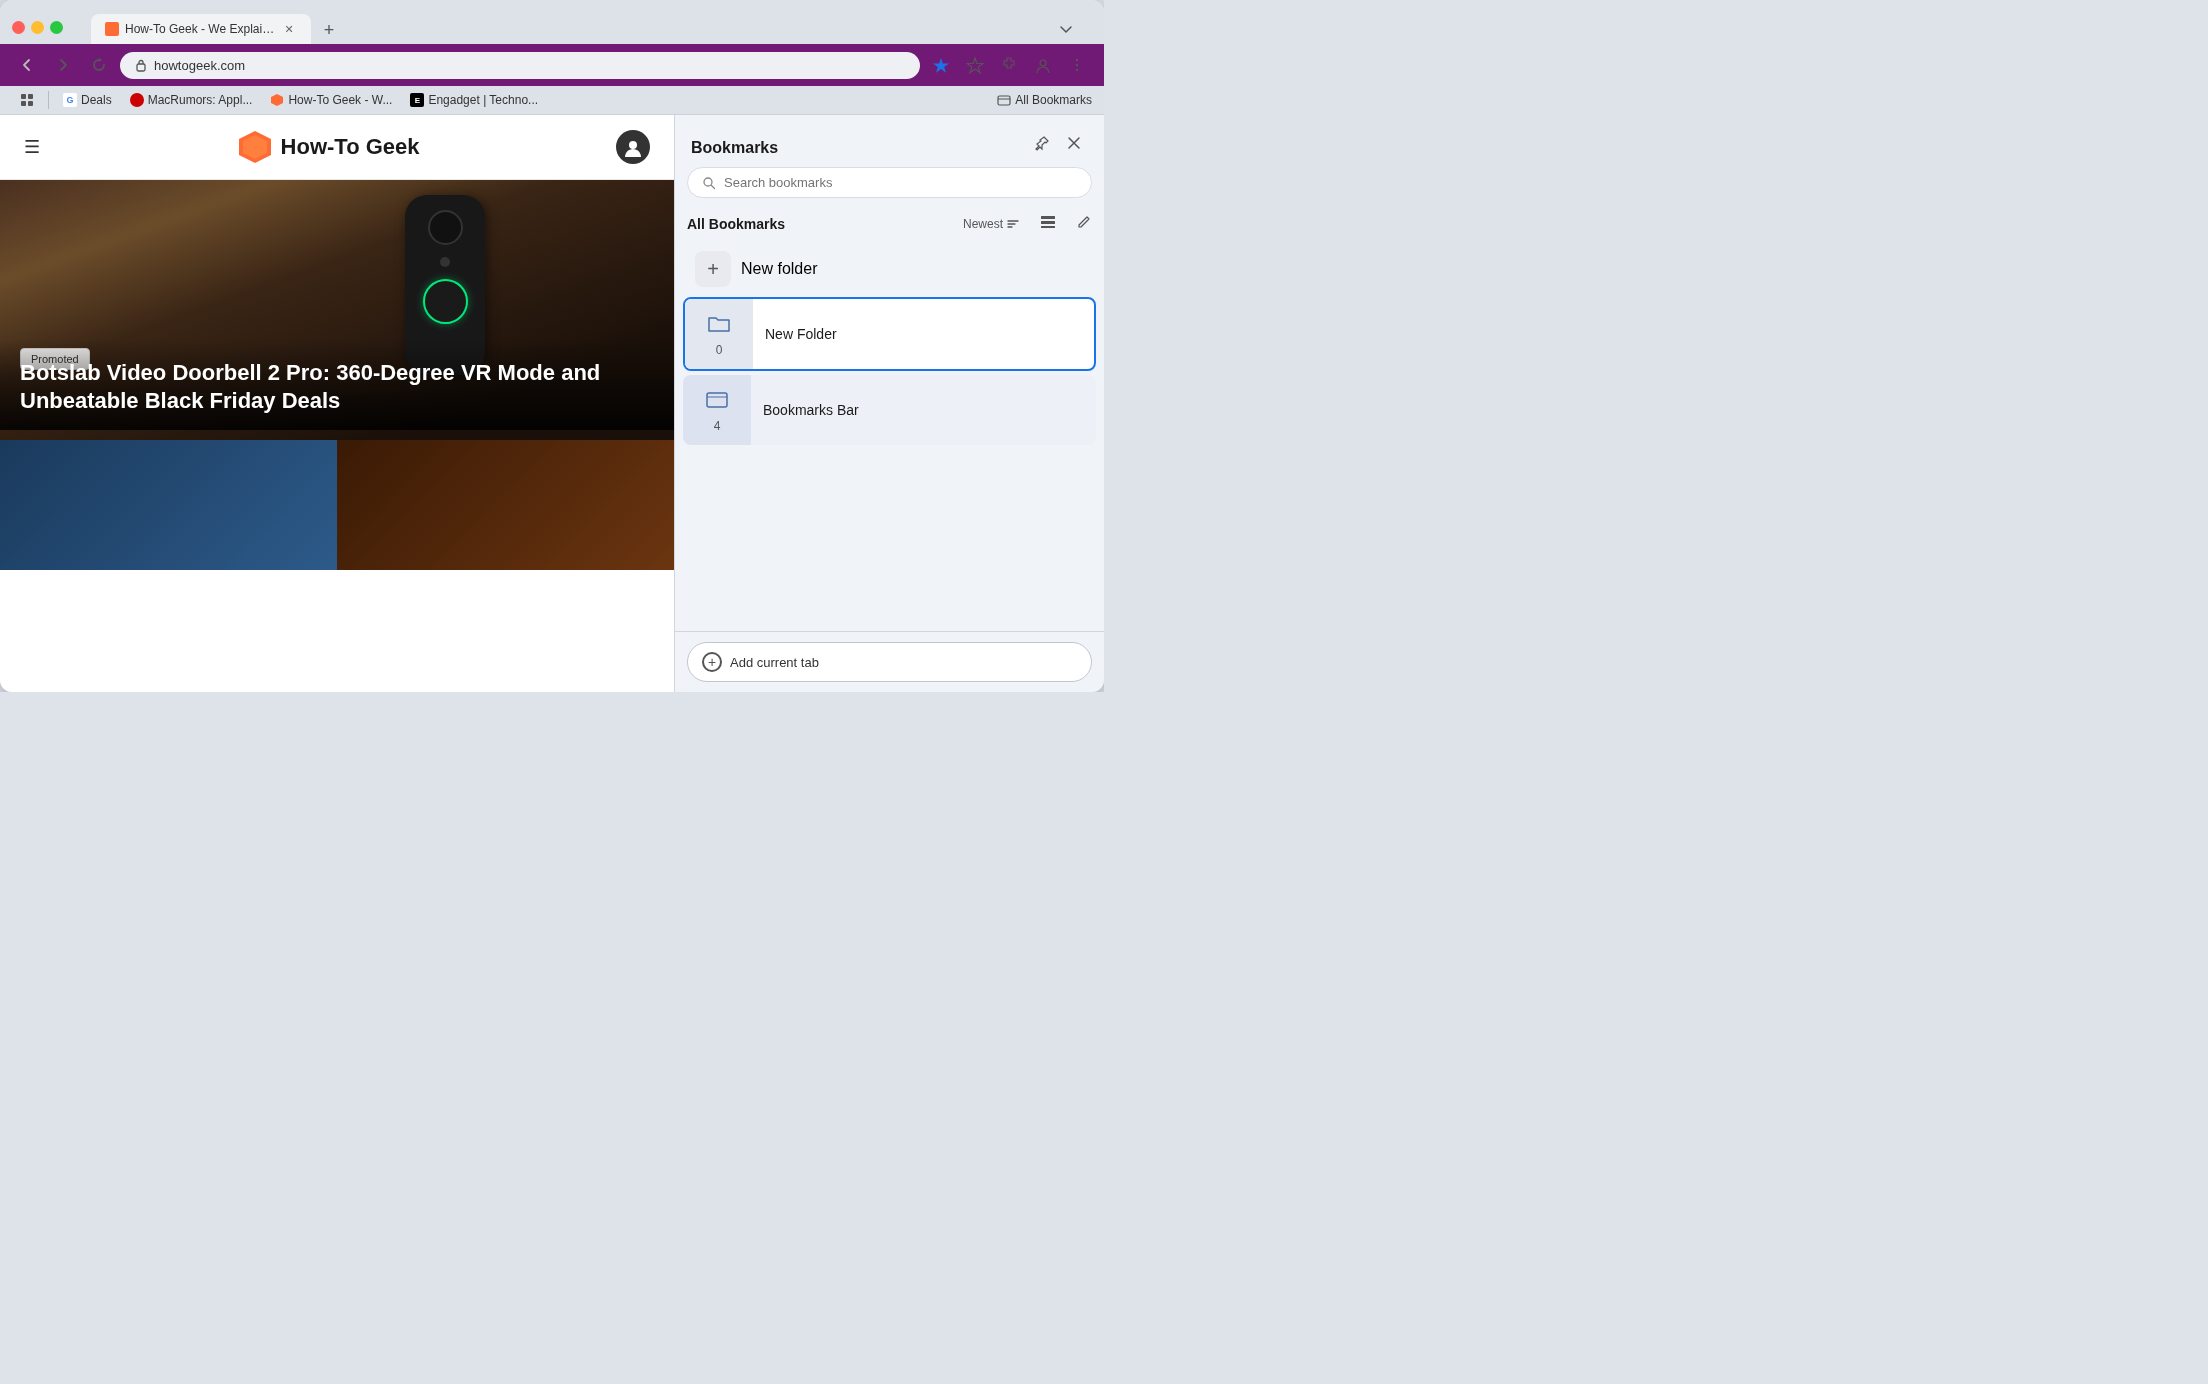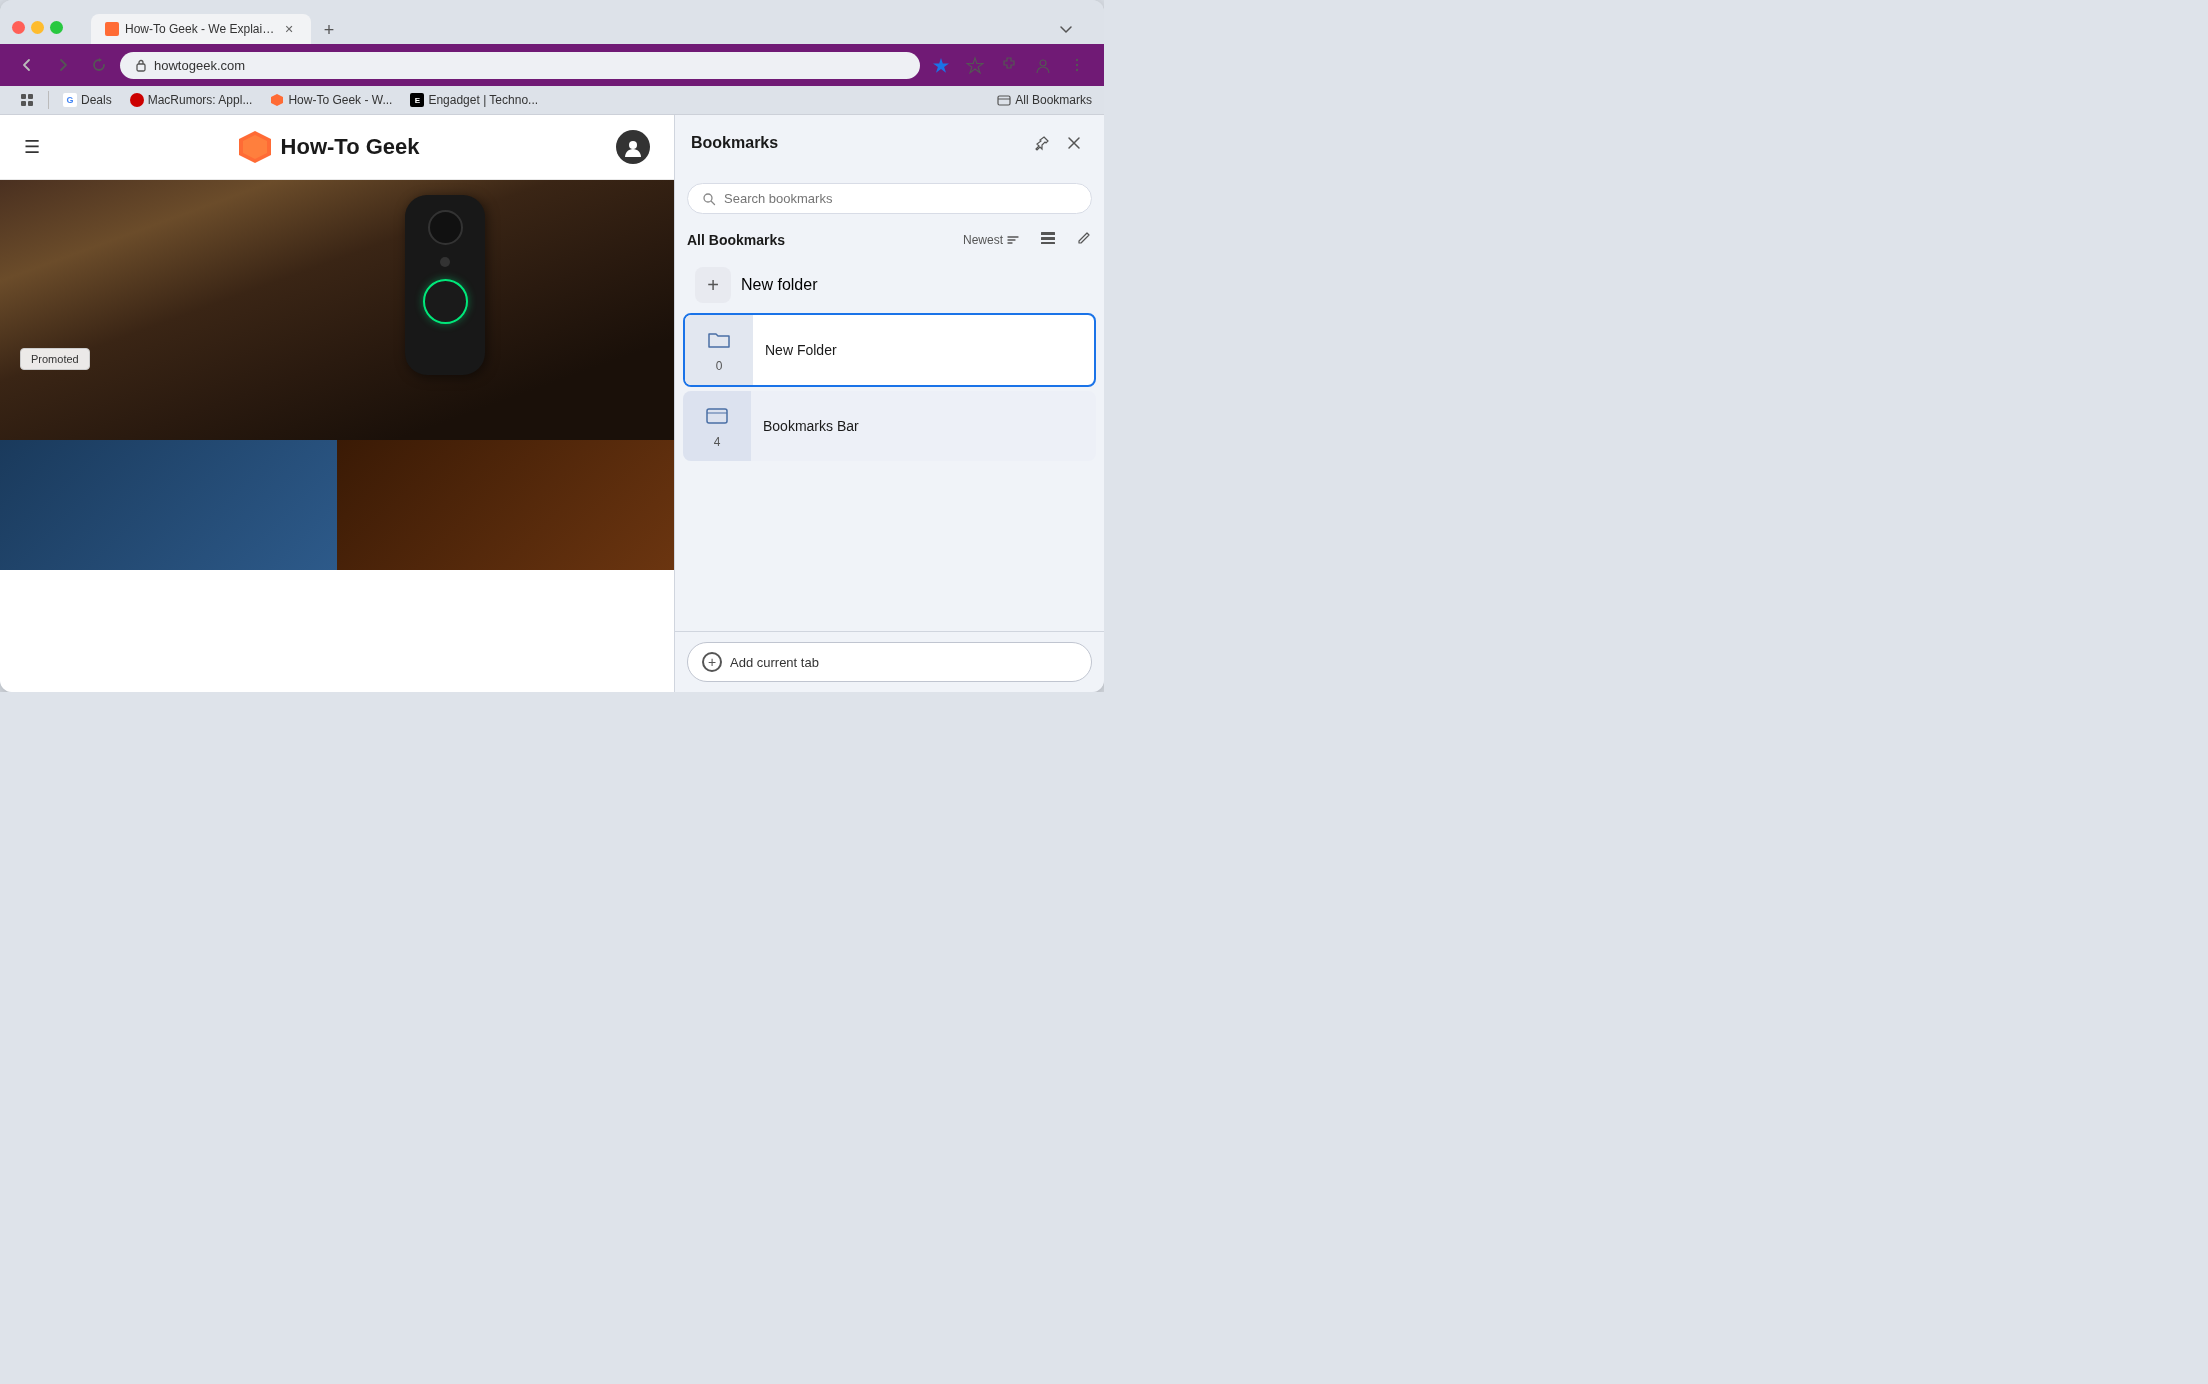--- a/index.html
+++ b/index.html
@@ -60,21 +60,21 @@
     .hero-title { position: absolute; bottom: 10px; left: 0; right: 0; background: linear-gradient(transparent, rgba(0,0,0,0.85)); padding: 20px 20px 14px; }
     .hero-title h1 { color: #fff; font-size: 22px; font-weight: 800; line-height: 1.3; }
 
     .cards-row { display: flex; gap: 0; }
     .card { flex: 1; height: 130px; overflow: hidden; }
     .card:first-child { background: linear-gradient(135deg, #1a3a5c, #2d6a9f); }
     .card:last-child { background: linear-gradient(135deg, #3a1a0a, #8b3a0a); }
 
     
     .bookmarks-panel { width: 430px; background: #f0f3f8; border-left: 1px solid #d0d5de; display: flex; flex-direction: column; }
-    .panel-header { padding: 14px 16px 26px; display: flex; align-items: center; justify-content: space-between; }
+    .panel-header { padding: 14px 16px 10px; display: flex; align-items: flex-end; justify-content: space-between; }
     .panel-title { font-size: 16px; font-weight: 600; color: #1a1a1a; }
     .panel-header-icons { display: flex; gap: 4px; }
     .panel-icon { width: 28px; height: 28px; display: flex; align-items: center; justify-content: center; color: #555; font-size: 16px; cursor: pointer; border-radius: 50%; }
 
     .search-bar { margin: 0 12px 12px; background: #fff; border-radius: 22px; padding: 7px 14px; display: flex; align-items: center; gap: 8px; border: 1px solid #d8dce6; }
     .search-input { border: none; outline: none; flex: 1; font-size: 13px; color: #0f172a; background: transparent; }
 
     .all-bm-header { padding: 4px 12px 8px; display: flex; align-items: center; justify-content: space-between; }
     .all-bm-title { font-size: 14px; font-weight: 600; color: #1a1a1a; }
     .all-bm-controls { display: flex; align-items: center; gap: 20px; justify-content: flex-end; }
@@ -261,20 +261,23 @@
         <div style="position:absolute;right:28%;top:15px;width:80px;height:180px;background:#181818;border-radius:22px;display:flex;flex-direction:column;align-items:center;padding:15px 0;gap:12px;box-shadow:2px 2px 12px rgba(0,0,0,0.5);">
           <div style="width:35px;height:35px;background:#111;border-radius:50%;border:2px solid #333;"></div>
           <div style="width:10px;height:10px;background:#333;border-radius:50%;"></div>
           <div style="width:45px;height:45px;background:#1a1a1a;border-radius:50%;border:2px solid #00e87a;box-shadow:0 0 8px rgba(0,232,122,0.4);"></div>
         </div>
 
         <div class="promoted-badge">
           <span>Promoted</span>
         </div>
 
+        <div class="hero-title">
+          <h1>Botslab Video Doorbell 2 Pro: 360-Degree VR Mode and Unbeatable Black Friday Deals</h1>
+        </div>
       </div>
 
       <div class="cards-row">
         <div class="card" style="background:linear-gradient(135deg,#1a3a5c,#2d5a8a);"></div>
         <div class="card" style="background:linear-gradient(135deg,#3a1a05,#6b3510);"></div>
       </div>
     </div>
 
     <div class="bookmarks-panel">
       <div class="panel-header">

